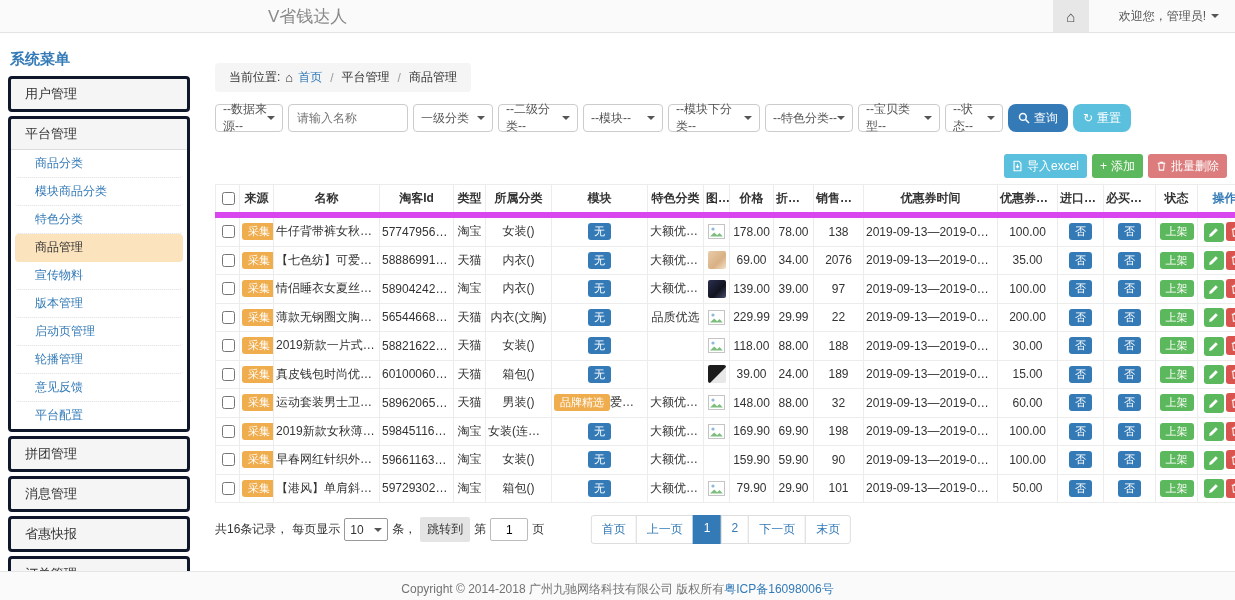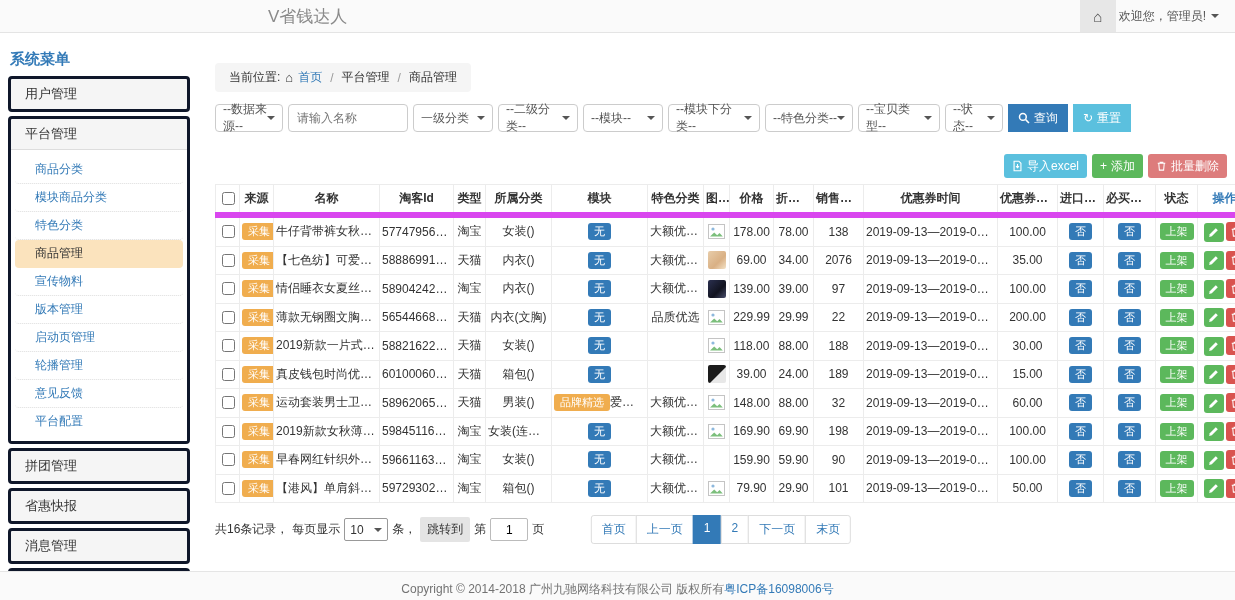--- a/index.html
+++ b/index.html
@@ -8,44 +8,44 @@
     width:1235px; height:600px; overflow:hidden;
     font-family:"Liberation Sans","DejaVu Sans",sans-serif;
     font-size:12px; color:#333; background:#fff;
     display:flex; flex-direction:column;
   }
   
   .topbar { height:33px; background:#fafafa; border-bottom:1px solid #e4e4e4; display:flex; align-items:center; flex:0 0 auto; }
   .app-title { margin-left:268px; font-size:17px; color:#8a8a8a; }
   .topbar-right { margin-left:auto; display:flex; align-items:center; height:100%; }
   .home-btn { width:36px; height:100%; background:#e7e7e7; display:flex; align-items:center; justify-content:center; color:#444; font-size:15px; cursor:pointer; }
-  .welcome { padding:0 16px 0 3px; color:#555; cursor:pointer; display:flex; align-items:center; gap:5px; }
+  .welcome { padding:0 16px 0 30px; color:#555; cursor:pointer; display:flex; align-items:center; gap:5px; }
   .caret-shape { width:0; height:0; border-left:4px solid transparent; border-right:4px solid transparent; border-top:4px solid #555; display:inline-block; }
   
   .layout { flex:1 1 auto; display:flex; align-items:flex-start; overflow:hidden; }
   
   .sidebar { width:182px; margin:14px 0 0 8px; flex:0 0 auto; }
   .sidebar-title { color:#337ab7; font-size:15px; font-weight:bold; padding:3px 2px; margin-bottom:4px; }
   .panel { border:3px solid #0f172a; border-radius:4px; margin-bottom:4px; background:#f5f5f5; overflow:hidden; }
   .panel-heading { padding:6px 14px; font-size:13px; color:#333; cursor:pointer; }
-  .panel-body { background:#fff; border-top:1px solid #ddd; padding:6px 4px; }
+  .panel-body { background:#fff; border-top:1px solid #ddd; padding:0 4px; }
   .sub-item { padding:5px 6px 5px 20px; color:#337ab7; border-bottom:1px dotted #ddd; cursor:pointer; border-radius:4px; }
   .sub-item:last-child { border-bottom:none; }
   .sub-item.active { background:#fbe3bd; color:#333; border-bottom:1px dotted transparent; }
   
   .content { flex:1 1 auto; margin:14px 8px 0 25px; min-width:0; }
   .breadcrumb { display:inline-flex; align-items:center; gap:5px; background:#f5f5f5; border-radius:4px; padding:6px 14px; color:#333;margin-top:16px; }
   .bc-link { color:#337ab7; cursor:pointer; text-decoration:none; }
   .bc-sep { color:#999; padding:0 3px; }
   .bc-home { color:#333; font-size:13px; }
   
   .filters { margin-top:12px; display:flex; gap:5px; align-items:center; }
   .fselect { height:28px; border:1px solid #ccc; border-radius:4px; background:#fff; display:flex; align-items:center; justify-content:space-between; padding:0 7px; color:#555; cursor:pointer; flex:0 0 auto; }
   .finput { height:28px; width:120px; border:1px solid #ccc; border-radius:4px; padding:0 8px; font-size:12px; color:#333; outline:none; }
-  .btn { border:none; border-radius:0; color:#fff; font-size:12px; height:28px; padding:0 10px; display:inline-flex; align-items:center; gap:4px; cursor:pointer; font-family:inherit; }
+  .btn { border:none; border-radius:8px; color:#fff; font-size:12px; height:28px; padding:0 10px; display:inline-flex; align-items:center; gap:4px; cursor:pointer; font-family:inherit; }
   .btn svg { display:block; }
   .btn-search { background:#337ab7; }
   .btn-reset  { background:#5bc0de; }
   
   .toolbar { display:flex; justify-content:flex-end; gap:5px; margin-top:22px; margin-bottom:6px; }
   .btn-sm { height:24px; padding:0 8px; border-radius:3px; }
   .btn-import { background:#5bc0de; }
   .btn-add    { background:#5cb85c; }
   .btn-del    { background:#dd7c7c; }
   
@@ -115,24 +115,24 @@
             <div class="sub-item">启动页管理</div>
             <div class="sub-item">轮播管理</div>
             <div class="sub-item">意见反馈</div>
             <div class="sub-item">平台配置</div>
           </div>
         </div>
         <div class="panel">
           <div class="panel-heading">拼团管理</div>
         </div>
         <div class="panel">
+          <div class="panel-heading">消息管理</div>
+        </div>
+        <div class="panel">
           <div class="panel-heading">省惠快报</div>
-        </div>
-        <div class="panel">
-          <div class="panel-heading">消息管理</div>
         </div>
         <div class="panel">
           <div class="panel-heading">订单管理</div>
         </div>
       </div>
   </aside>
 
   <main class="content">
     <div class="breadcrumb" id="breadcrumb">
         <span>当前位置:</span>

